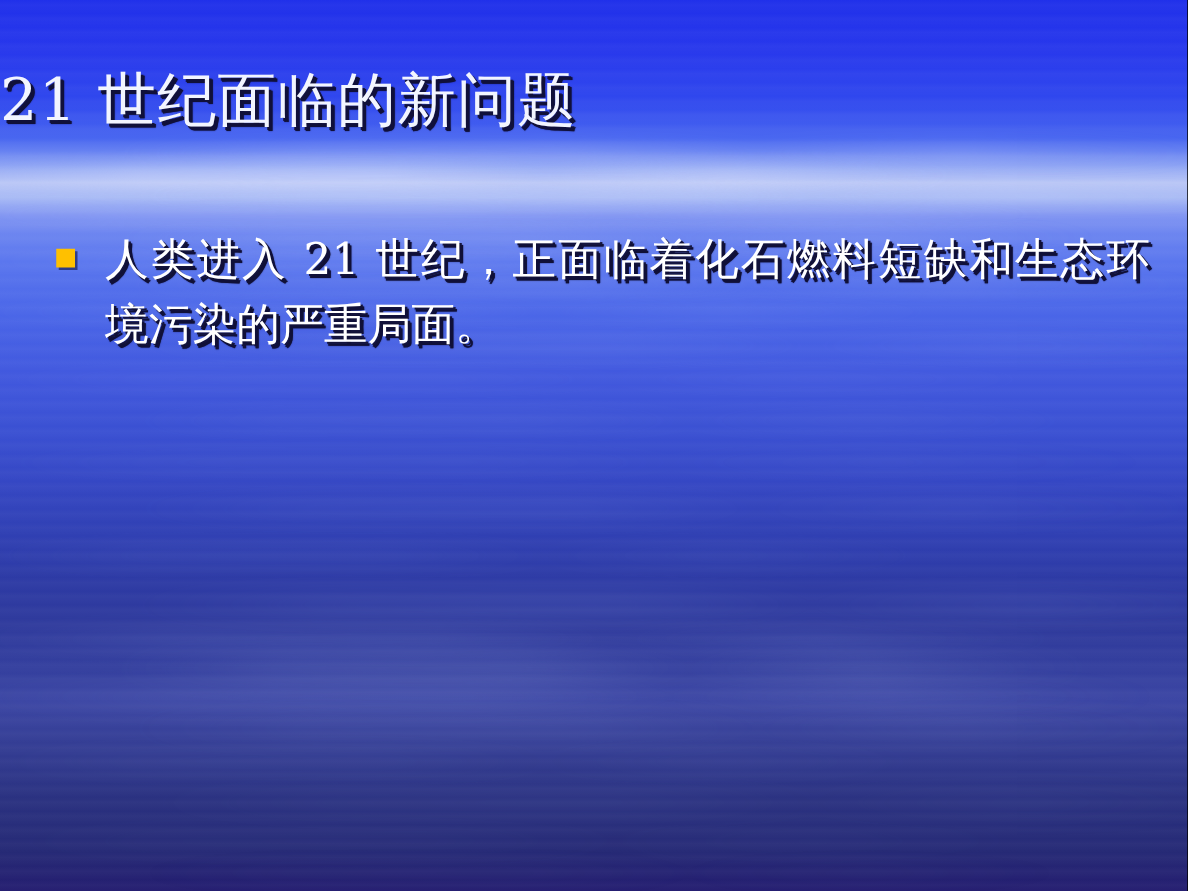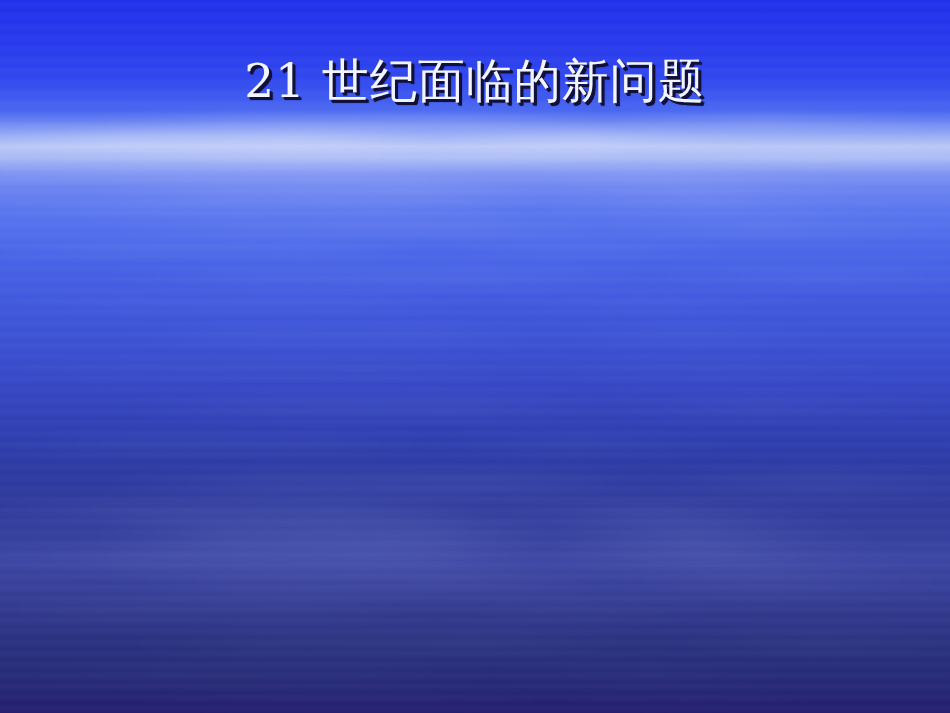--- a/index.html
+++ b/index.html
@@ -70,21 +70,20 @@
     inset: 0;
     pointer-events: none;
   }
 
   
   #title-area {
     position: absolute;
     top: 52px;
     left: 0;
     width: 950px;
-    text-align: center;
   }
 
   #slide-title {
     display: inline-block;
     font-size: 47px;
     line-height: 58px;
     letter-spacing: 1px;
     color: #f2f5ff;
     text-shadow:
        3px 3px 0px #10103a,
@@ -163,16 +162,20 @@
       <div class="wisp" style="top: 694px; height: 9px; filter: blur(10px); left: 8%; width: 86%; background: linear-gradient(to right, rgba(255, 255, 255, 0) 0%, rgb(120, 134, 192) 18%, rgb(120, 134, 192) 42%, rgba(255, 255, 255, 0.1) 58%, rgb(120, 134, 192) 76%, rgba(255, 255, 255, 0) 100%); opacity: 0.08;"></div>
     </div>
   <div id="wispLayerTop"></div>
 
   <div id="title-area">
     <span id="slide-title">21 世纪面临的新问题</span>
   </div>
 
   <div id="body-area">
 
+    <div class="bullet-row">
+      <span class="bullet-marker"></span>
+      <span class="bullet-text">人类进入 21 世纪，正面临着化石燃料短缺和生态环境污染的严重局面。</span>
+    </div>
 
 
   </div>
 </div>
 
 </body></html>

